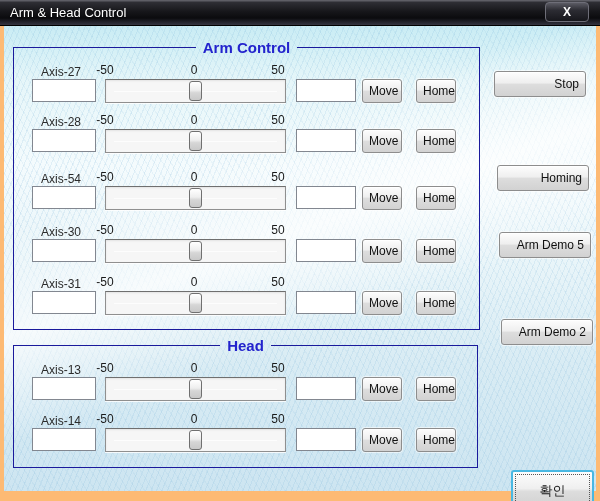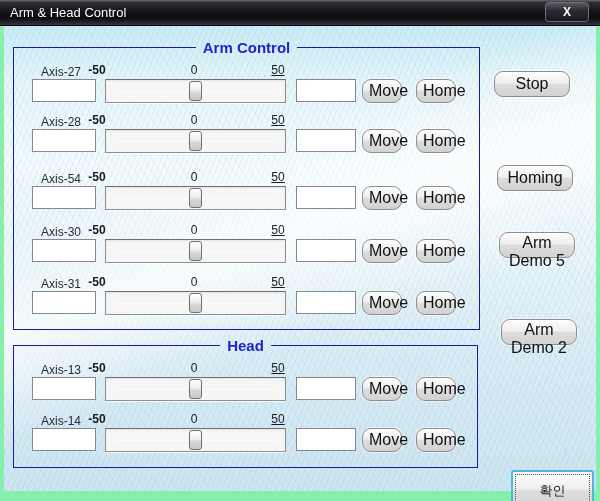--- a/index.html
+++ b/index.html
@@ -1,19 +1,19 @@
 <!DOCTYPE html>
 <html><head>
 <meta charset="utf-8">
 <style>
   html,body{margin:0;padding:0;}
   body{font-family:"Liberation Sans","DejaVu Sans",sans-serif;background:#555;}
   *{box-sizing:border-box;}
 
-  .window{position:relative;width:600px;height:501px;background:#86efac;overflow:hidden;
+  .window{position:relative;width:600px;height:501px;background:#fdba74;overflow:hidden;
           box-shadow:0 0 0 1px #000;}
 
   
   .titlebar{position:absolute;left:0;top:0;width:600px;height:26px;
     background:linear-gradient(180deg,#6a6a72 0%,#2e2e34 10%,#17171b 45%,#0b0b0e 72%,#343440 100%);
     border-bottom:1px solid #000;}
   .titlebar .title{position:absolute;left:10px;top:5px;font-size:13px;color:#fff;
     text-shadow:0 1px 2px rgba(0,0,0,.8);}
   .close-btn{position:absolute;right:11px;top:2px;width:44px;height:20px;
     background:linear-gradient(180deg,#5b5b64 0%,#2c2c33 40%,#17171c 100%);
@@ -30,43 +30,43 @@
 
   
   fieldset{position:absolute;margin:0;padding:0;border:1px solid #1a1a9c;background:transparent;
     pointer-events:none;}
   legend{margin:0 auto;padding:0 7px;font-size:15px;font-weight:bold;color:#2323cd;}
 
   
   .row{position:absolute;left:0;width:482px;height:42px;font-size:12px;}
   .axis-label{position:absolute;left:28px;top:2px;width:58px;text-align:center;color:#2b2b2b;}
   .tick{position:absolute;top:0;width:34px;text-align:center;color:#1a1a1a;}
-  .t-min{left:76px;font-weight:bold;}.t-mid{left:173px;}.t-max{left:257px;text-decoration:underline;}
+  .t-min{left:84px;}.t-mid{left:173px;}.t-max{left:257px;}
   .val{position:absolute;top:16px;height:23px;border:1px solid #828790;background:#fff;
     font-size:12px;padding:0 3px;font-family:inherit;}
   .val1{left:28px;width:64px;}
   .val2{left:292px;width:60px;}
   .slider{position:absolute;left:101px;top:16px;width:181px;height:24px;
     border:1px solid #8f8f8f;border-top-color:#6f6f6f;background:#f6f6f6;
     box-shadow:inset 0 1px 2px rgba(0,0,0,.08),0 1px 0 rgba(255,255,255,.8);}
   .groove{position:absolute;left:8px;right:8px;top:11px;height:1px;background:#a2a2a2;
     border-bottom:1px solid #fdfdfd;}
   .thumb{position:absolute;left:calc(50% - 7px);top:1px;width:13px;height:20px;
     border:1px solid #707070;border-radius:3px;
     background:linear-gradient(180deg,#ffffff 0%,#eeeeee 45%,#d6d6d6 60%,#c9c9c9 100%);
     cursor:pointer;}
 
   
-  .btn{border:1px solid #8d8d8d;border-radius:9px;font-family:inherit;font-size:16px;color:#111;
+  .btn{border:1px solid #8d8d8d;border-radius:3px;font-family:inherit;font-size:12px;color:#111;
     background:linear-gradient(180deg,#fdfdfd 0%,#efefef 45%,#dddddd 52%,#d2d2d2 100%);
     box-shadow:0 0 0 1px rgba(255,255,255,.55),inset 0 1px 0 #fff;cursor:pointer;}
   .row .btn{position:absolute;top:16px;width:40px;height:24px;}
   .btn-move{left:358px;}
   .btn-home{left:412px;}
-  .side-btn{position:absolute;width:76px;height:26px;}
+  .side-btn{position:absolute;width:92px;height:26px;text-align:right;}
   .confirm-btn{position:absolute;left:507px;top:444px;width:83px;height:41px;
     border:2px solid #49b8e2;border-radius:3px;font-size:13px;color:#111;font-family:inherit;
     background:linear-gradient(180deg,#fdfdfd 0%,#efefef 45%,#dddddd 52%,#d0d0d0 100%);
     outline:1px dotted #555;outline-offset:-5px;cursor:pointer;}
 </style>
 </head>
 <body>
 
 <div class="window">
 

